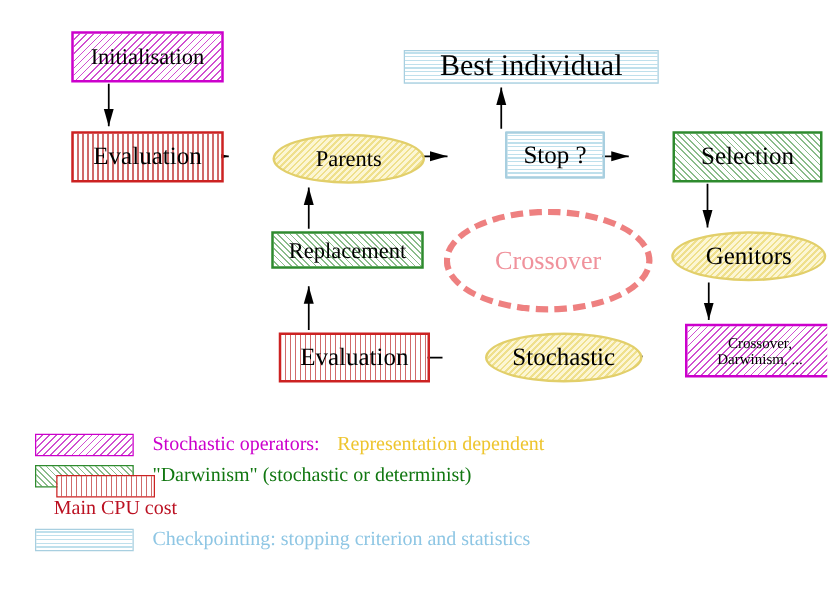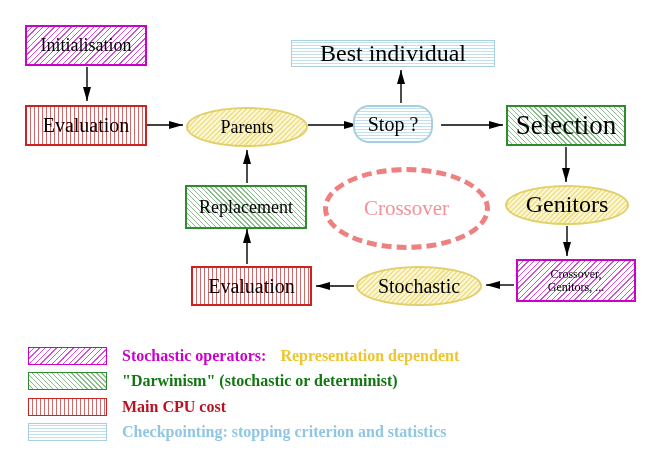--- a/index.html
+++ b/index.html
@@ -2,62 +2,62 @@
 <html><head>
 <meta charset="utf-8">
 <style>
   html,body{margin:0;padding:0;background:#fff;}
   .stage{
     position:relative;width:662px;height:471px;background:#ffffff;
     font-family:"Liberation Serif","DejaVu Serif",serif;overflow:hidden;
   }
   .node{
     position:absolute;display:flex;align-items:center;justify-content:center;
-    box-sizing:border-box;color:#000;text-align:center;line-height:1.05;
+    box-sizing:border-box;color:#000;text-align:center;line-height:1.05;margin-left:32px;
   }
   
   .hatch-magenta{background:repeating-linear-gradient(135deg,#ffffff 0px,#ffffff 3px,#d04fd0 3px,#d04fd0 4px);}
   .lines-red{background:repeating-linear-gradient(90deg,#ffffff 0px,#ffffff 3px,#d06a6a 3px,#d06a6a 4px);}
   .lines-cyan{background:repeating-linear-gradient(0deg,#ffffff 0px,#ffffff 2px,#bfe0ec 2px,#bfe0ec 3px);}
   .hatch-green{background:repeating-linear-gradient(45deg,#ffffff 0px,#ffffff 2.5px,#8abc8a 2.5px,#8abc8a 3.5px);}
   .hatch-yellow{background:repeating-linear-gradient(135deg,#fcf6d4 0px,#fcf6d4 2px,#efe08c 2px,#efe08c 3.5px);}
   
   .bd-magenta{border:2px solid #cc00cc;}
   .bd-red{border:2px solid #cc2222;}
   .bd-green{border:2px solid #2e8b2e;}
   .bd-cyan2{border:2px solid #a8cfe0;}
   .bd-cyan1{border:1px solid #a8cfe0;}
   .bd-yellow{border:2px solid #e2cf6a;}
   .ellipse{border-radius:50%;}
   
   .n-init{left:25px;top:25px;width:122px;height:41px;font-size:18px;}
   .n-evalt{left:25px;top:105px;width:122px;height:41px;font-size:20px;}
   .n-parents{left:186px;top:107px;width:122px;height:40px;font-size:18px;}
   .n-best{left:291px;top:40px;width:204px;height:27px;font-size:24px;}
-  .n-stop{left:353px;top:105px;width:80px;height:38px;font-size:20px;border-radius:16px;}
-  .n-select{left:506px;top:105px;width:120px;height:41px;font-size:27px;}
-  .n-replace{left:185px;top:185px;width:122px;height:44px;font-size:18px;}
+  .n-stop{left:372px;top:105px;width:80px;height:38px;font-size:20px;border-radius:1px;}
+  .n-select{left:506px;top:105px;width:120px;height:41px;font-size:20px;}
+  .n-replace{left:185px;top:185px;width:122px;height:30px;font-size:18px;}
   .n-generation{left:323px;top:167px;width:167px;height:83px;font-size:21px;
     border:5px dashed #ee8080;border-radius:50%;color:#f0929c;background:transparent;}
-  .n-genitors{left:505px;top:185px;width:124px;height:40px;font-size:24px;}
+  .n-genitors{left:505px;top:185px;width:124px;height:40px;font-size:20px;}
   .n-cross{left:516px;top:259px;width:120px;height:43px;font-size:12px;flex-direction:column;}
   .n-offspring{left:356px;top:266px;width:126px;height:40px;font-size:20px;}
   .n-evalb{left:191px;top:266px;width:121px;height:40px;font-size:20px;}
   
   .arrows{position:absolute;left:0;top:0;width:662px;height:471px;pointer-events:none;}
   
-  .legend-row{position:absolute;left:28px;display:flex;align-items:center;font-weight:bold;}
+  .legend-row{position:absolute;left:28px;display:flex;align-items:center;}
   .swatch{width:79px;height:18px;box-sizing:border-box;flex:0 0 auto;}
   .legend-text{margin-left:15px;font-size:16px;white-space:nowrap;}
   .lt-magenta{color:#cc00cc;}
   .lt-gold{color:#eec52e;margin-left:10px;}
   .lt-green{color:#117711;}
   .lt-red{color:#bb1122;}
   .lt-cyan{color:#8ec6e4;}
-  .lr1{top:347px;} .lr2{top:372px;} .lr3{top:398px;} .lr4{top:423px;justify-content:center;}
+  .lr1{top:347px;} .lr2{top:372px;} .lr3{top:380px;flex-direction:column;} .lr4{top:423px;justify-content:center;}
 </style>
 </head>
 <body>
 
 <div class="stage">
 
   <svg class="arrows" viewBox="0 0 662 471">
     <defs>
       <marker id="arr" markerUnits="userSpaceOnUse" markerWidth="15" markerHeight="9" refX="14" refY="4.5" orient="auto">
         <path d="M0,0.5 L14,4.5 L0,8.5 z" fill="#000"></path>
@@ -109,21 +109,21 @@
   <div class="node n-generation">
     <span>Crossover</span>
   </div>
 
   <div class="node n-genitors hatch-yellow bd-yellow ellipse">
     <span>Genitors</span>
   </div>
 
   <div class="node n-cross hatch-magenta bd-magenta">
     <span>Crossover,</span>
-    <span>Genitors, ...</span>
+    <span>Darwinism, ...</span>
   </div>
 
   <div class="node n-offspring hatch-yellow bd-yellow ellipse">
     <span>Stochastic</span>
   </div>
 
   <div class="node n-evalb lines-red bd-red">
     <span>Evaluation</span>
   </div>
 

